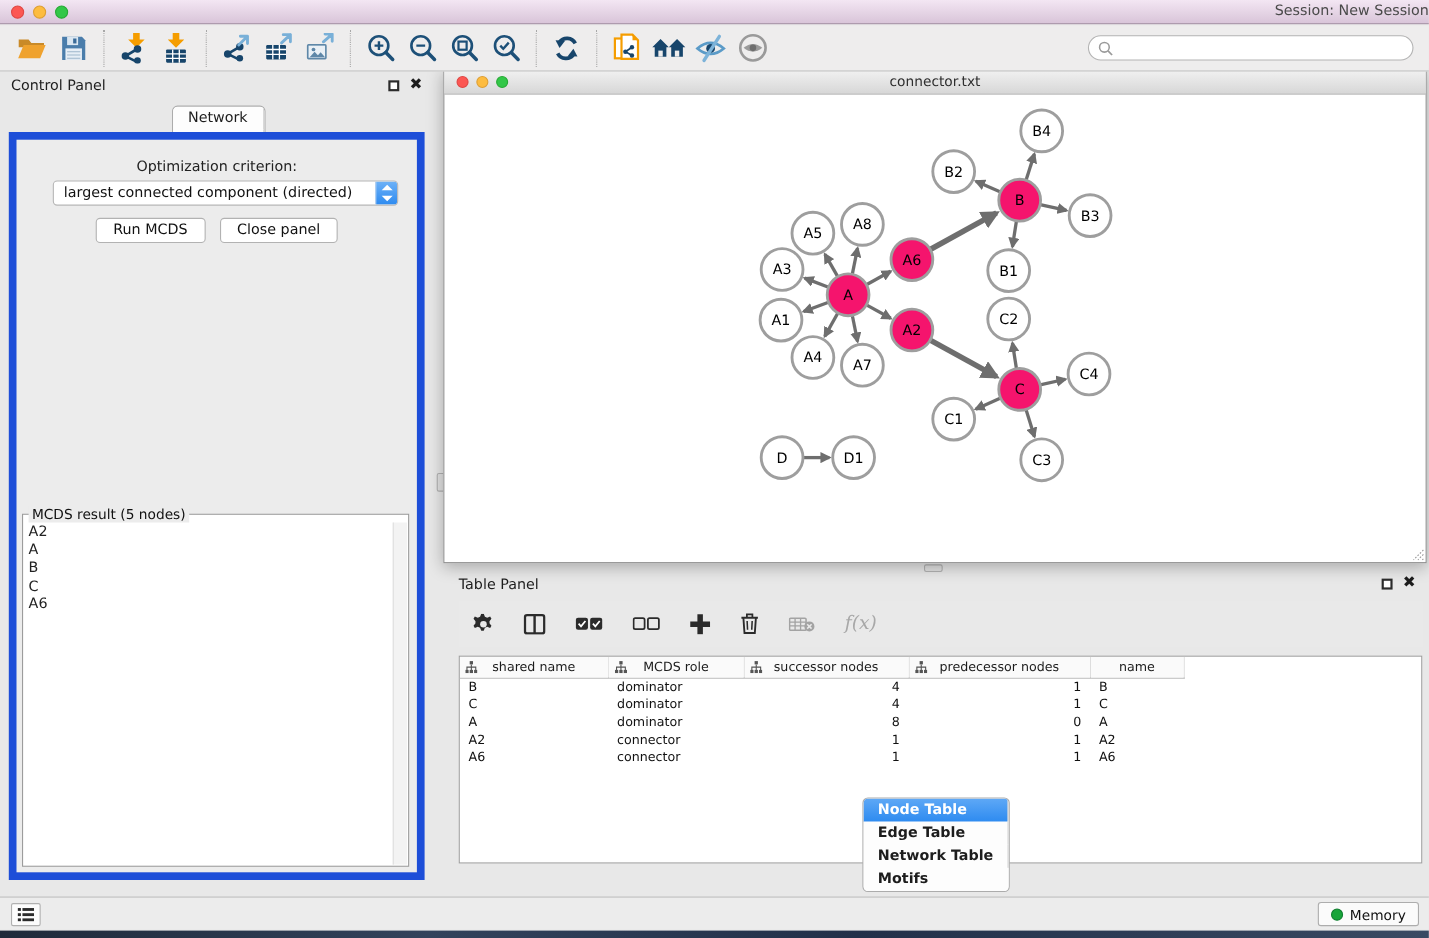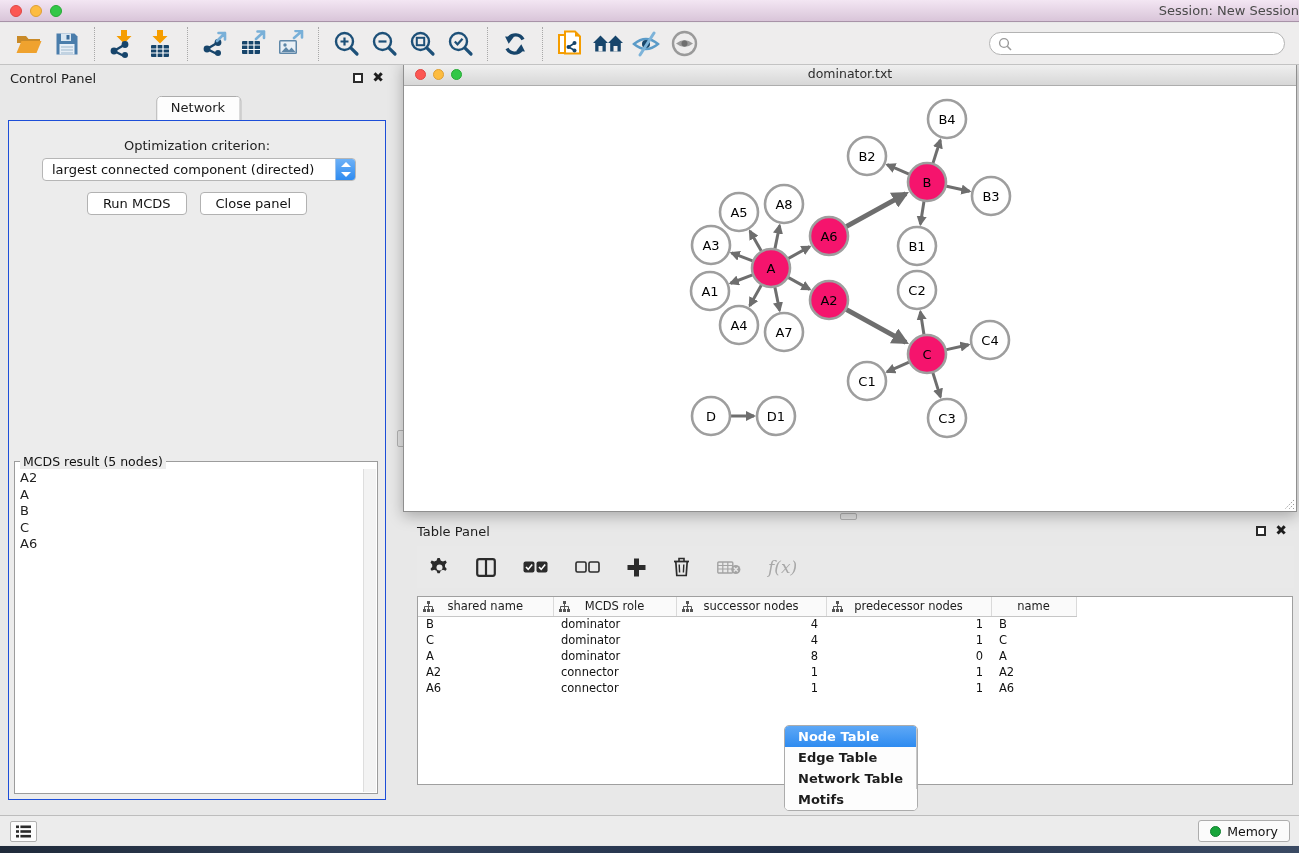--- a/index.html
+++ b/index.html
@@ -31,21 +31,21 @@
   .panel-float { position:absolute; top:7px; width:10px; height:10px; border:2px solid #2b2b2b; background:#fff; }
   .panel-close { position:absolute; top:2px; font-size:14px; font-weight:bold; color:#1d1d1d; line-height:18px; }
   #control-panel .panel-float { right:34px; }
   #control-panel .panel-close { right:13px; }
   .cp-tabs { position:absolute; top:30px; left:50%; transform:translateX(-50%); }
   .segmented { display:inline-flex; border:1px solid #acacac; border-radius:5px; background:#fdfdfd; overflow:hidden;flex-direction:column; }
   .segment { padding:2px 14px; font-size:13px; line-height:17px; border-right:1px solid #c9c9c9;
     color:#1d1d1d; background:#fdfdfd; white-space:nowrap; }
   .segment:last-child { border-right:none; }
   .segment.active { background:linear-gradient(#5ea8f6,#2e8bf0); color:#fff; }
-  .cp-body { position:absolute; left:8px; right:11px; top:54px; bottom:14px; background:#ececec; border:1px solid #1d4ed8; }
+  .cp-body { position:absolute; left:8px; right:11px; top:54px; bottom:14px; background:#ececec; border:7px solid #1d4ed8; }
   .opt-label { text-align:center; margin-top:17px; font-size:13px; }
   .select-box { position:absolute; left:33px; width:314px; top:37px; height:23px; background:#fff;
     border:1px solid #b6b6b6; border-radius:4px; }
   .select-text { font-size:13px; line-height:21px; padding-left:9px; color:#111; }
   .select-stepper { position:absolute; right:0; top:0; bottom:0; width:20px;
     background:linear-gradient(#6db1f7,#2e8bf0); border-radius:0 3px 3px 0; border-left:1px solid #9cc3ee; }
   .chev { position:absolute; left:5px; width:0; height:0; border-left:5px solid transparent; border-right:5px solid transparent; }
   .chev.up { top:3px; border-bottom:5px solid #fff; }
   .chev.down { bottom:3px; border-top:5px solid #fff; }
   .cp-buttons { position:absolute; top:71px; left:0; right:0; display:flex; justify-content:center; gap:13px; }
@@ -299,21 +299,21 @@
   </div>
 </div>
 
 <div id="network-window">
   <div class="nw-titlebar">
     <div class="nw-lights">
       <div class="nw-light" style="background:#fc5753;border:1px solid #df4744;"></div>
       <div class="nw-light" style="background:#fdbc40;border:1px solid #de9f34;"></div>
       <div class="nw-light" style="background:#33c748;border:1px solid #27aa35;"></div>
     </div>
-    <div class="nw-title">dominator.txt</div>
+    <div class="nw-title">connector.txt</div>
   </div>
   <svg id="graph-svg" width="892" height="425" viewBox="0 0 892 425">
     <defs>
       <marker id="arrow" viewBox="0 0 10 10" refX="8" refY="5" markerWidth="3.4" markerHeight="3.4" orient="auto">
         <path d="M0 0 L10 5 L0 10 z" fill="#6e6e6e"></path>
       </marker>
     </defs>
     <g id="edges-layer">
         <line x1="349.22175155851795" y1="188.70327400252603" x2="326.5853403006634" y2="197.23831431286462" stroke="#6e6e6e" stroke-width="3" marker-end="url(#arrow)"></line>
         <line x1="349.25882377126106" y1="175.19921577898342" x2="327.5424145806451" y2="166.87459225591394" stroke="#6e6e6e" stroke-width="3" marker-end="url(#arrow)"></line>

